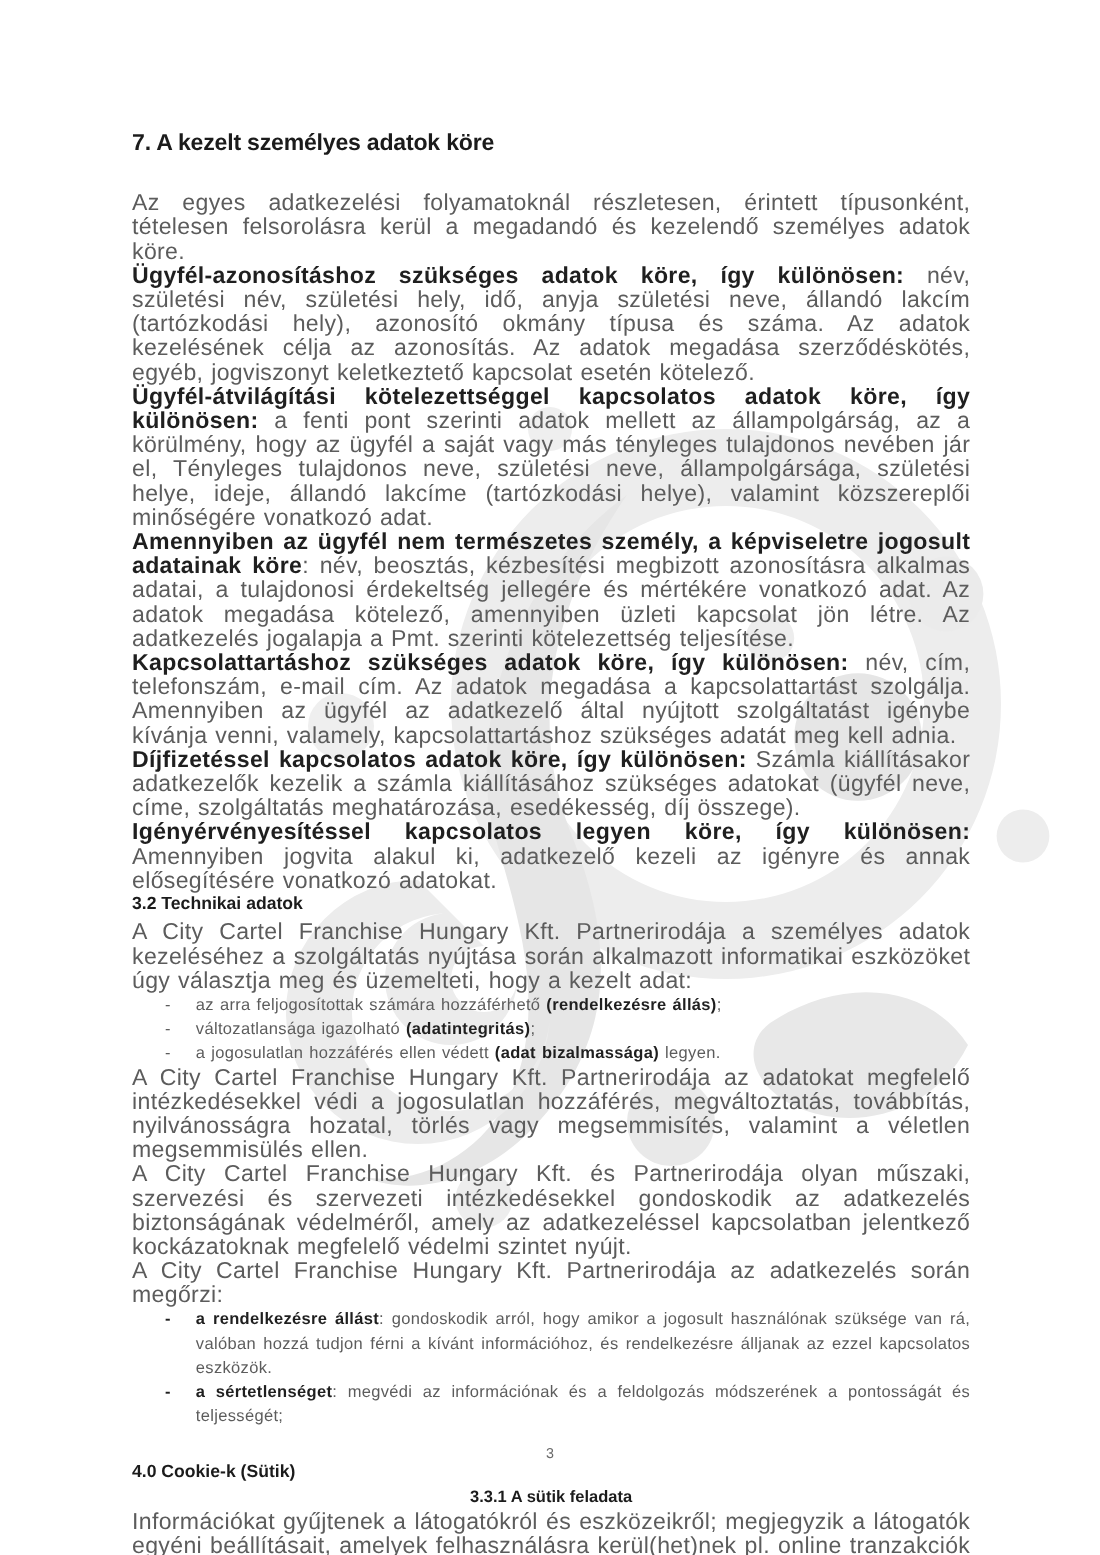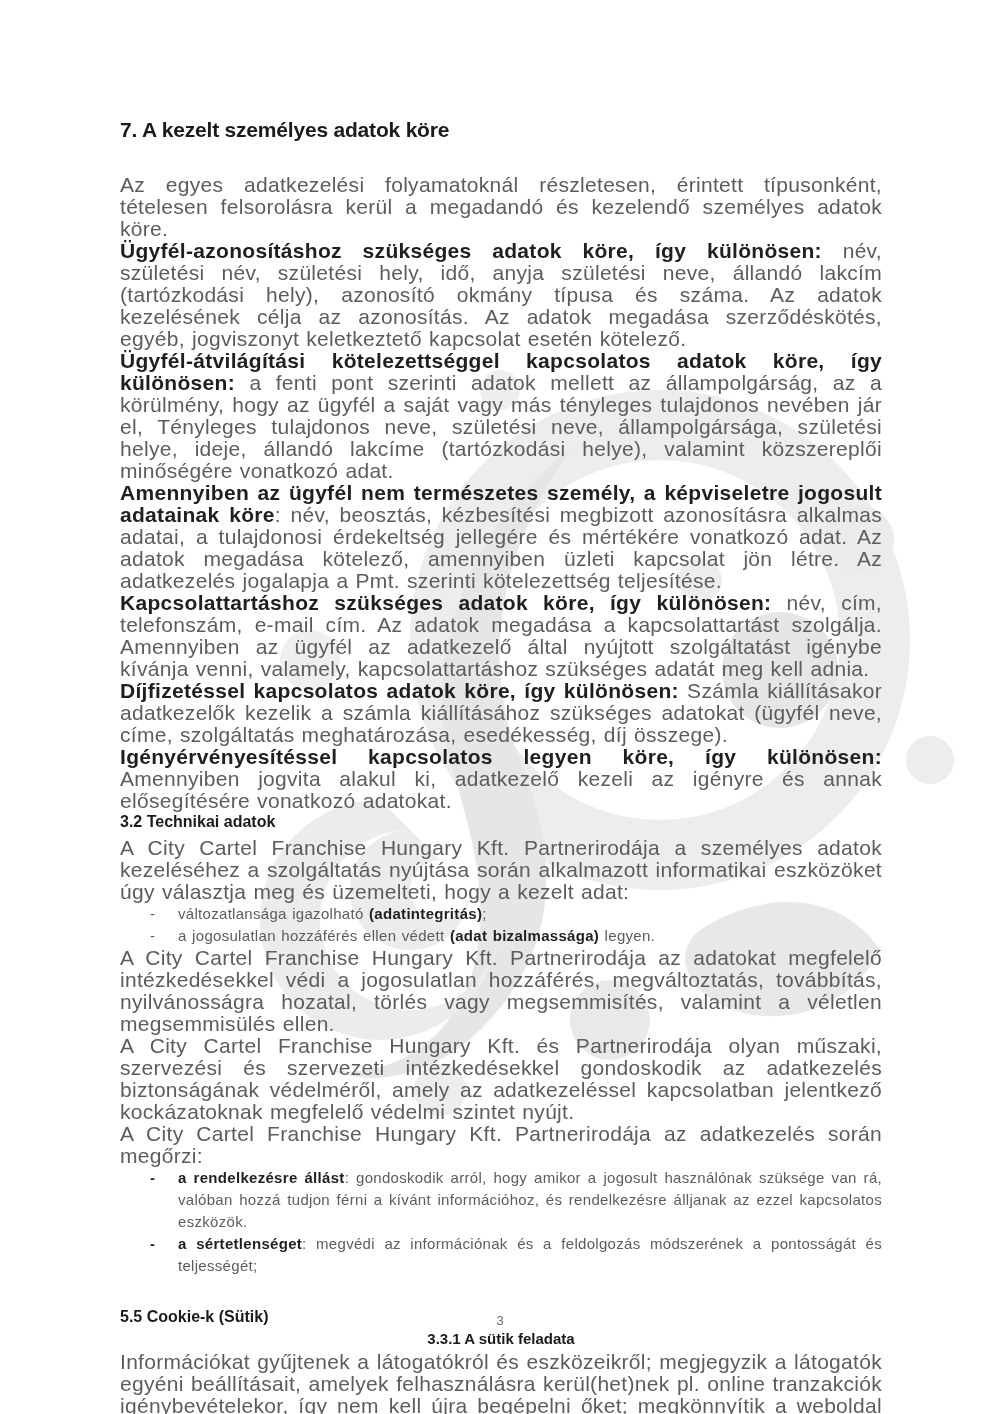--- a/index.html
+++ b/index.html
@@ -145,34 +145,35 @@
   <p class="para"><span class="lead">Kapcsolattartáshoz szükséges adatok köre, így különösen:</span><span> név, cím, telefonszám, e-mail cím. Az adatok megadása a kapcsolattartást szolgálja. Amennyiben az ügyfél az adatkezelő által nyújtott szolgáltatást igénybe kívánja venni, valamely, kapcsolattartáshoz szükséges adatát meg kell adnia.</span></p>
 
   <p class="para"><span class="lead">Díjfizetéssel kapcsolatos adatok köre, így különösen:</span><span> Számla kiállításakor adatkezelők kezelik a számla kiállításához szükséges adatokat (ügyfél neve, címe, szolgáltatás meghatározása, esedékesség, díj összege).</span></p>
 
   <p class="para"><span class="lead">Igényérvényesítéssel kapcsolatos legyen köre, így különösen:</span><span> Amennyiben jogvita alakul ki, adatkezelő kezeli az igényre és annak elősegítésére vonatkozó adatokat.</span></p>
 
   <h2 class="sec sec-gap">3.2 Technikai adatok</h2>
   <p class="para">A City Cartel Franchise Hungary Kft. Partnerirodája a személyes adatok kezeléséhez a szolgáltatás nyújtása során alkalmazott informatikai eszközöket úgy választja meg és üzemelteti, hogy a kezelt adat:</p>
 
   <ul class="dash-list">
+    <li><span>az arra feljogosítottak számára hozzáférhető </span><strong>(rendelkezésre állás)</strong><span>;</span></li>
     <li><span>változatlansága igazolható </span><strong>(adatintegritás)</strong><span>;</span></li>
     <li><span>a jogosulatlan hozzáférés ellen védett </span><strong>(adat bizalmassága)</strong><span> legyen.</span></li>
   </ul>
 
   <p class="para gap-lg">A City Cartel Franchise Hungary Kft. Partnerirodája az adatokat megfelelő intézkedésekkel védi a jogosulatlan hozzáférés, megváltoztatás, továbbítás, nyilvánosságra hozatal, törlés vagy megsemmisítés, valamint a véletlen megsemmisülés ellen.</p>
 
   <p class="para gap-lg">A City Cartel Franchise Hungary Kft. és Partnerirodája olyan műszaki, szervezési és szervezeti intézkedésekkel gondoskodik az adatkezelés biztonságának védelméről, amely az adatkezeléssel kapcsolatban jelentkező kockázatoknak megfelelő védelmi szintet nyújt.</p>
 
   <p class="para gap-lg">A City Cartel Franchise Hungary Kft. Partnerirodája az adatkezelés során megőrzi:</p>
 
   <ul class="dash-list bold-dash">
     <li><strong>a rendelkezésre állást</strong><span>: gondoskodik arról, hogy amikor a jogosult használónak szüksége van rá, valóban hozzá tudjon férni a kívánt információhoz, és rendelkezésre álljanak az ezzel kapcsolatos eszközök.</span></li>
     <li><strong>a sértetlenséget</strong><span>: megvédi az információnak és a feldolgozás módszerének a pontosságát és teljességét;</span></li>
   </ul>
 
-  <h2 class="sec" style="margin-top:30px; margin-bottom:0;">5.5 Cookie-k (Sütik)</h2>
+  <h2 class="sec" style="margin-top:30px; margin-bottom:0;">4.0 Cookie-k (Sütik)</h2>
   <h3 class="subsec">3.3.1 A sütik feladata</h3>
   <p class="para">Információkat gyűjtenek a látogatókról és eszközeikről; megjegyzik a látogatók egyéni beállításait, amelyek felhasználásra kerül(het)nek pl. online tranzakciók igénybevételekor, így nem kell újra begépelni őket; megkönnyítik a weboldal használatát; minőségi felhasználói élményt biztosítanak.</p>
 
 </div>
 
 <div class="page-number">3</div>
 
 </body></html>

